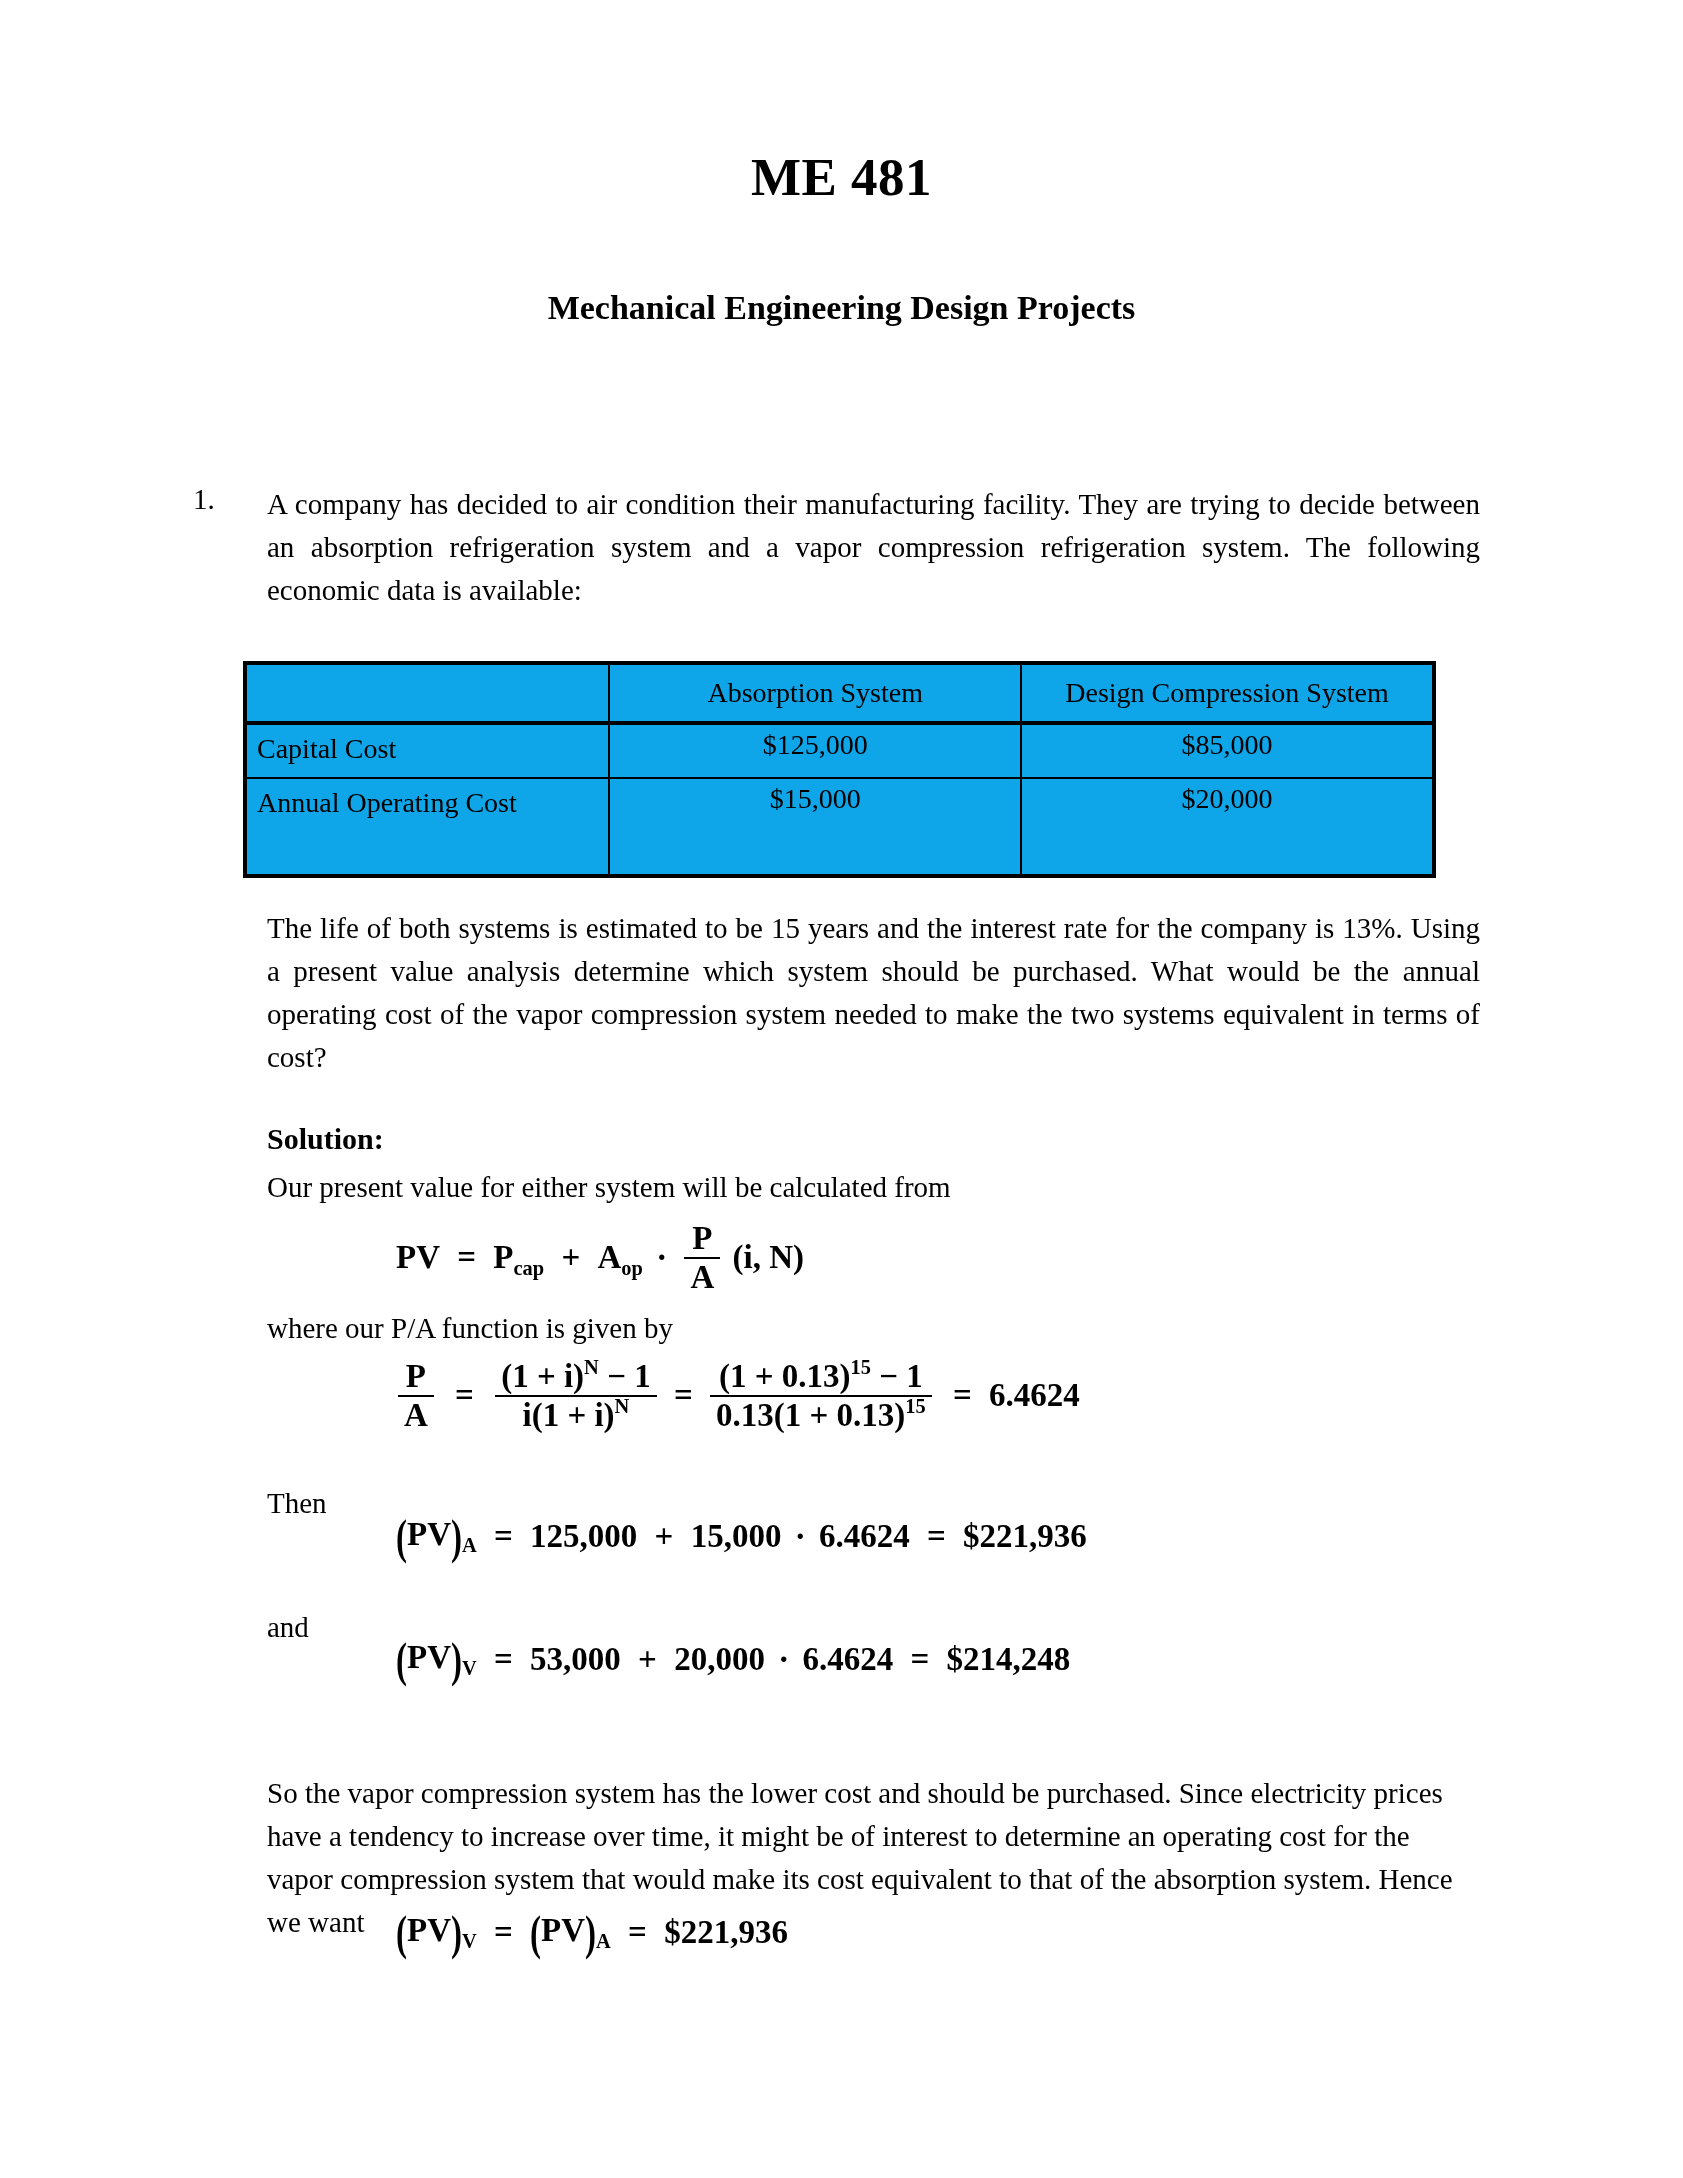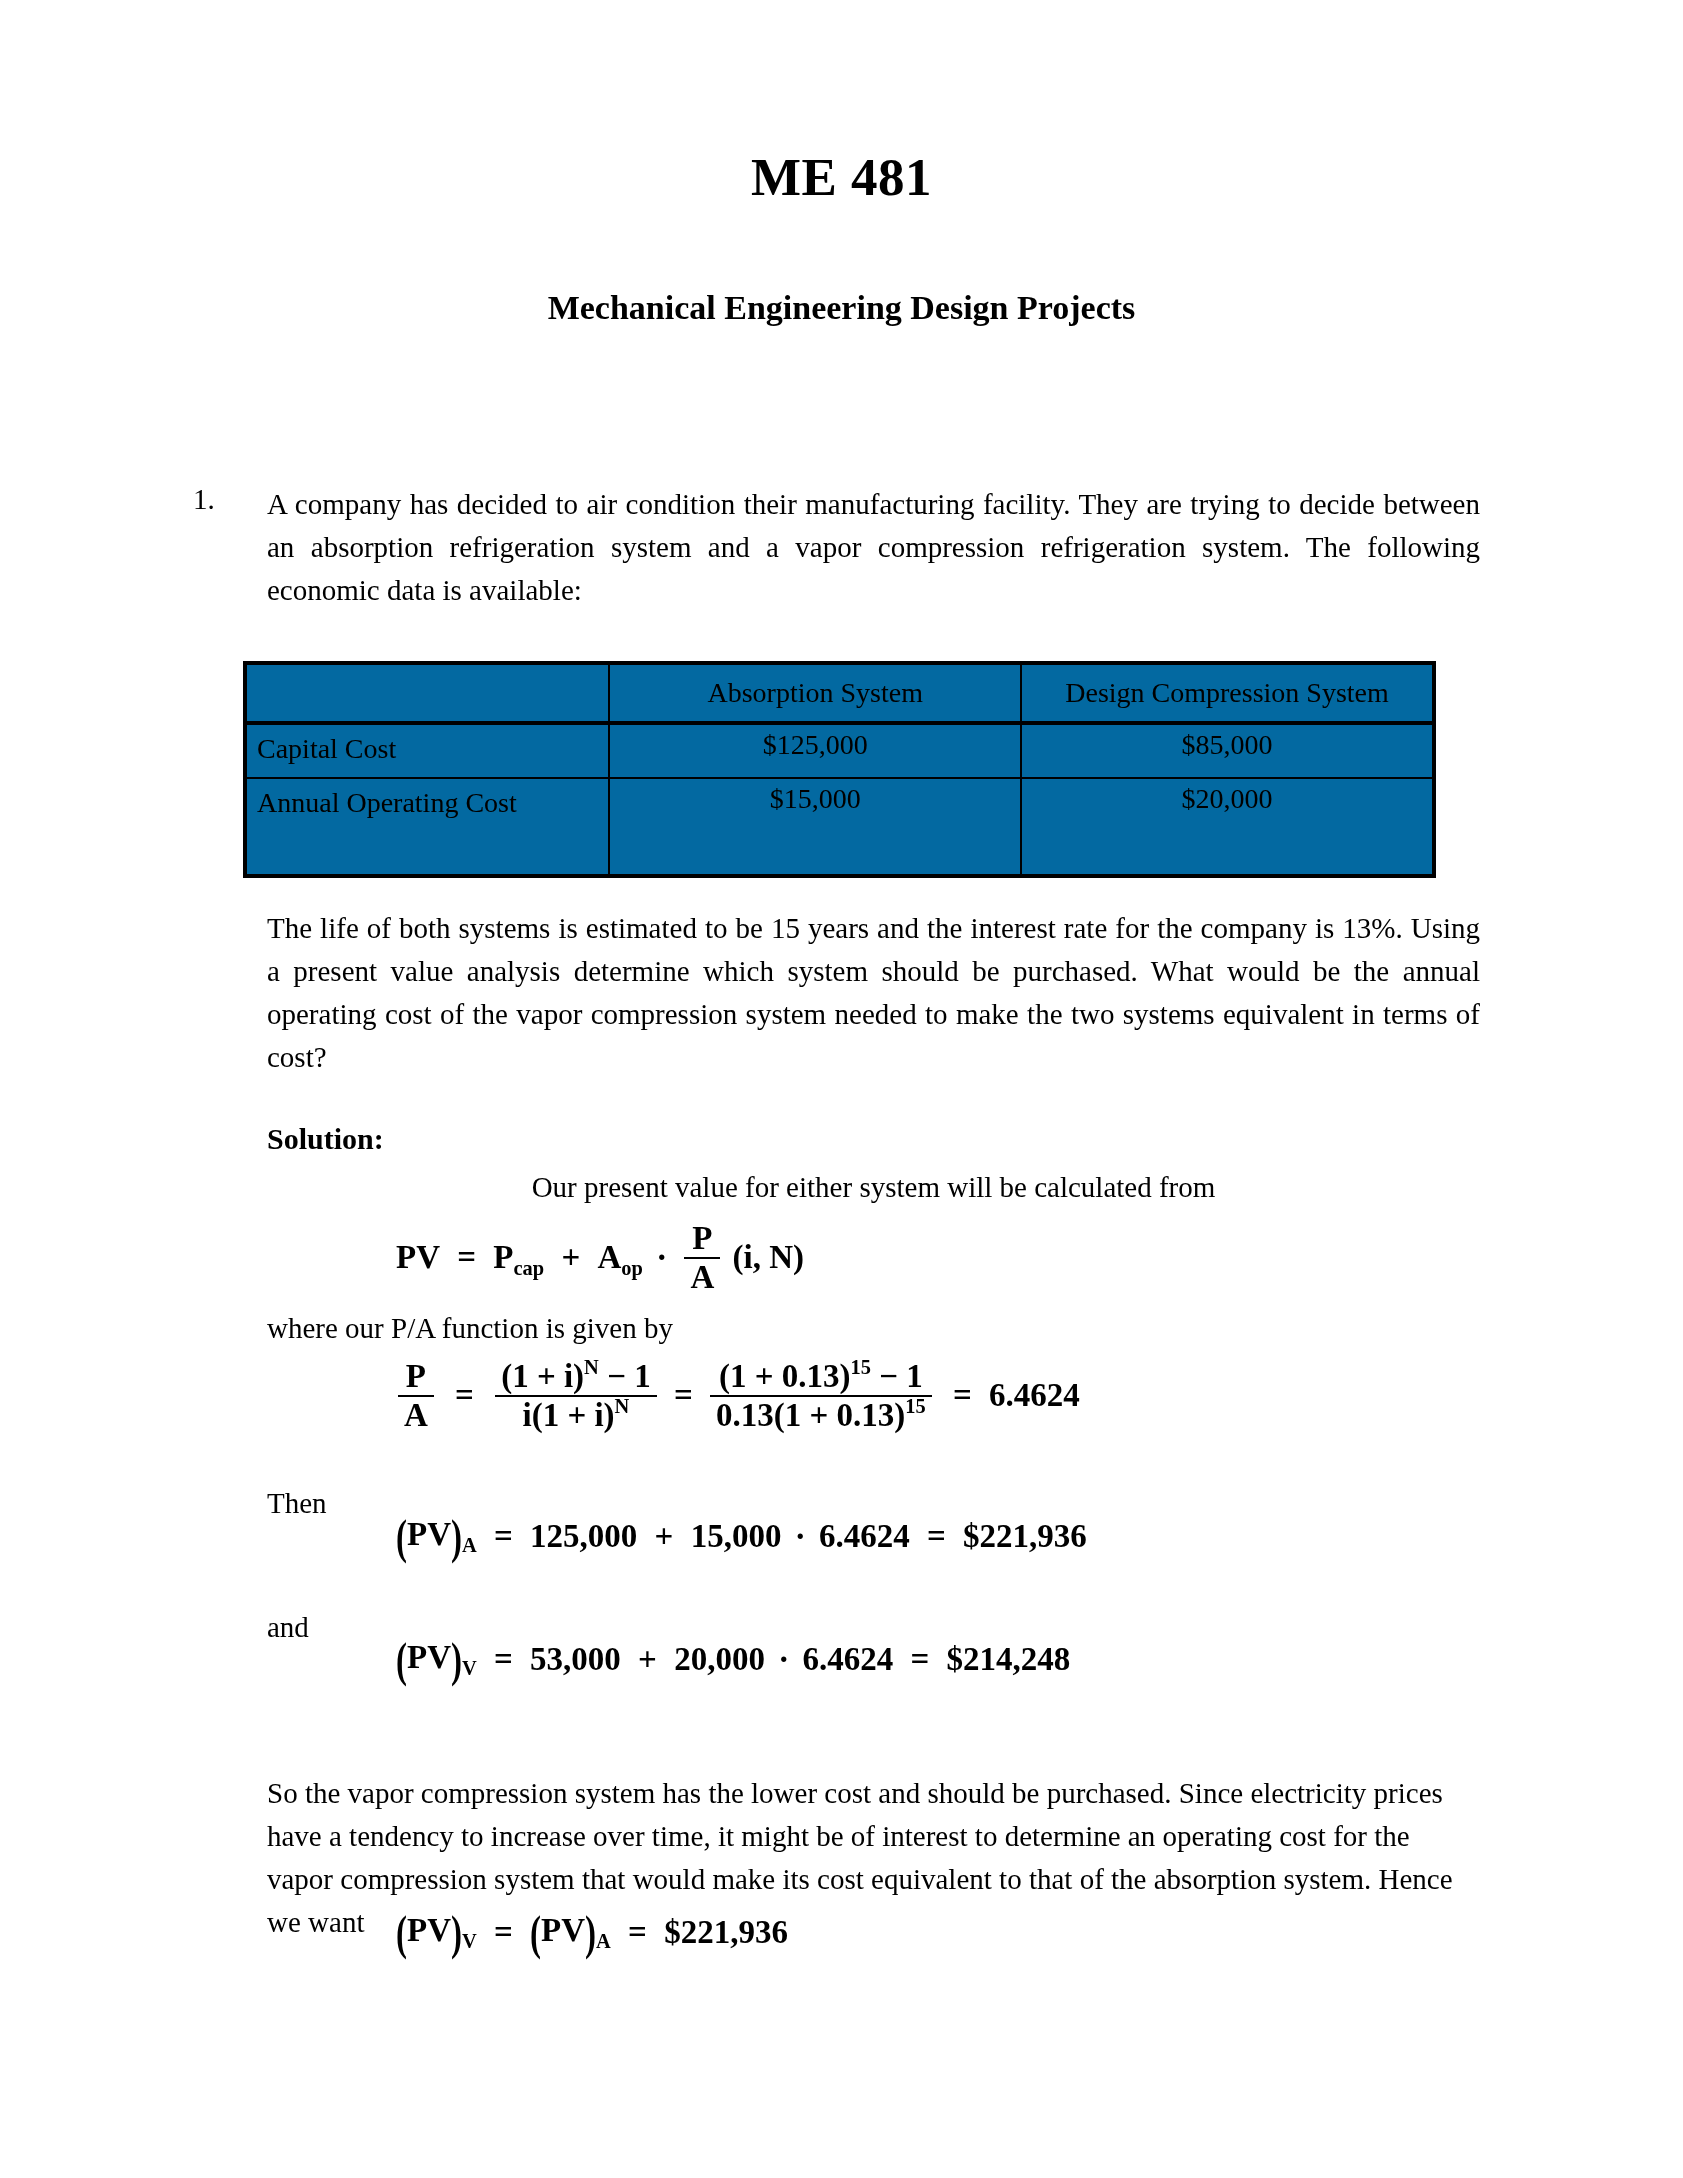--- a/index.html
+++ b/index.html
@@ -69,21 +69,21 @@
 
   
   .data-table {
     position: absolute;
     left: 243px;
     top: 661px;
     width: 1193px;
     border-collapse: collapse;
     border: 4px solid #000;
     font-size: 28px;
-    background: #0369a1;
+    background: #0ea5e9;
   }
   .data-table td, .data-table th {
     border: 2px solid #000;
     padding: 4px 10px;
     font-weight: normal;
   }
   .data-table thead th {
     border-bottom: 4px solid #000;
     text-align: center;
     height: 48px;
@@ -101,21 +101,21 @@
   .para {
     position: absolute;
     left: 267px;
     width: 1213px;
     font-size: 29px;
     line-height: 43px;
   }
   .para.justify { text-align: justify; text-justify: inter-word; }
   .p-life   { top: 907px; }
   .p-solution { top: 1117px; font-weight: bold; font-size: 30px; }
-  .p-ourpv  { top: 1166px; text-align: center; }
+  .p-ourpv  { top: 1166px; }
   .p-where  { top: 1307px; }
   .p-then   { top: 1482px; }
   .p-and    { top: 1606px; }
   .p-so     { top: 1728px; margin-top: 44px; }
 
   
   .eq {
     position: absolute;
     font-size: 33px;
     white-space: nowrap;

